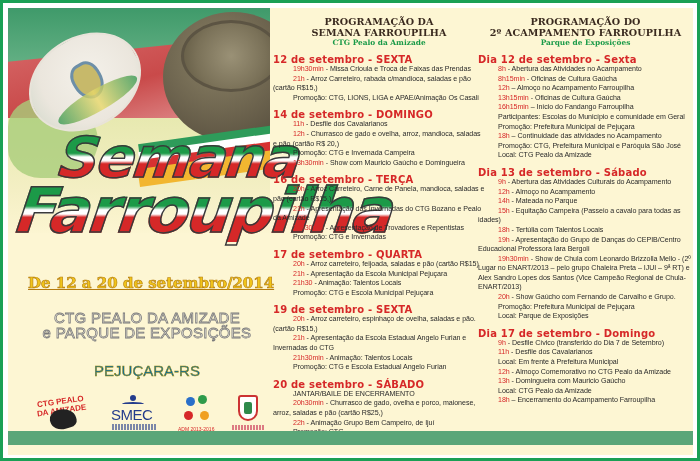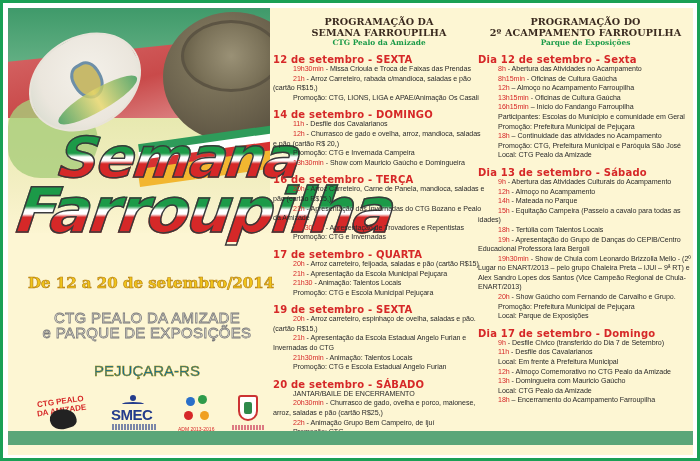--- a/index.html
+++ b/index.html
@@ -52,42 +52,42 @@
     background: linear-gradient(180deg,#1c9a48 0%,#1c9a48 42%,#ffffff 48%,#ffffff 55%,#d62828 60%,#d62828 100%);
     -webkit-background-clip: text; background-clip: text; color: transparent;
     -webkit-text-stroke: 1.5px #3a3a3a;
   }
   .title-1 { left: 52px; top: 122px; font-size: 56px; transform: skewX(-8deg); }
   .title-2 { left: 10px; top: 172px; font-size: 62px; transform: skewX(-8deg); }
 
   .dates {
     position: absolute; left: 20px; top: 266px; width: 240px; text-align: center;
     font-family: "DejaVu Serif", serif; font-weight: bold; font-size: 15px; color: #f0c419;
-    -webkit-text-stroke: 0.6px #b47c10; white-space: nowrap;
+    -webkit-text-stroke: 0.6px #b47c10; white-space: nowrap; text-decoration: underline;
   }
   .venue {
     position: absolute; left: 14px; top: 302px; width: 250px; text-align: center;
     font-family: "Liberation Sans", sans-serif; font-size: 15px; line-height: 15px; color: #f5f1e4;
     -webkit-text-stroke: 0.8px #7b7b7b; letter-spacing: 0.3px; white-space: nowrap;
   }
   .city {
     position: absolute; left: 14px; top: 354px; width: 250px; text-align: center;
     font-size: 15px; color: #0369a1; -webkit-text-stroke: 0.5px #a08c12;
   }
 
   .logos { position: absolute; left: 14px; top: 385px; width: 240px; height: 50px; }
   .logo { position: absolute; top: 0; height: 48px; }
   .logo-ctg { left: 10px; width: 60px; }
   .logo-ctg .arc { position: absolute; left: 0; top: 0; width: 58px; height: 46px; font-size: 8px; font-weight: bold; color: #d62828; }
   .logo-ctg .arc span { display:block; text-align:center; transform: rotate(-8deg); margin-top: 4px;}
   .logo-ctg .horse { position: absolute; left: 18px; top: 16px; width: 26px; height: 20px; background: #222; border-radius: 40% 60% 30% 50%; transform: rotate(-15deg); }
   .logo-smec { left: 88px; width: 48px; }
   .logo-smec .person { position: absolute; left: 20px; top: 2px; width: 6px; height: 6px; border-radius: 50%; background: #243c8c; }
   .logo-smec .book { position: absolute; left: 12px; top: 9px; width: 22px; height: 4px; border-top: 2px solid #243c8c; border-radius: 50% 50% 0 0; }
-  .logo-smec .word { position: absolute; left: 1px; top: 13px; font-size: 15px; font-weight: bold; color: #243c8c; letter-spacing: -0.5px; }
+  .logo-smec .word { position: absolute; left: 1px; top: 13px; font-size: 15px; font-weight: normal; color: #243c8c; letter-spacing: -0.5px; }
   .logo-smec .sub { position: absolute; left: 2px; top: 31px; width: 44px; height: 6px; background: repeating-linear-gradient(90deg,#243c8c 0 2px,transparent 2px 3px); opacity: .6; }
   .logo-adm { left: 158px; width: 36px; }
   .logo-adm .fig { position: absolute; width: 9px; height: 9px; border-radius: 50%; }
   .logo-adm .t { position: absolute; left: -2px; top: 33px; font-size: 5px; color: #d62828; white-space: nowrap; }
   .logo-pref { left: 210px; width: 30px; }
   .logo-pref .crest { position: absolute; left: 6px; top: 2px; width: 20px; height: 26px; border: 2px solid #c33; border-radius: 3px 3px 10px 10px; background: #fff; }
   .logo-pref .crest i { position: absolute; left: 4px; top: 5px; width: 8px; height: 12px; background: #2e8a4a; border-radius: 2px; }
   .logo-pref .t { position: absolute; left: 0; top: 32px; width: 32px; height: 5px; background: repeating-linear-gradient(90deg,#b03 0 2px,transparent 2px 3px); opacity: .5; }
 
   .footer-bar { position: absolute; left: 0; top: 423px; width: 685px; height: 14px; background: #5aa678; }

